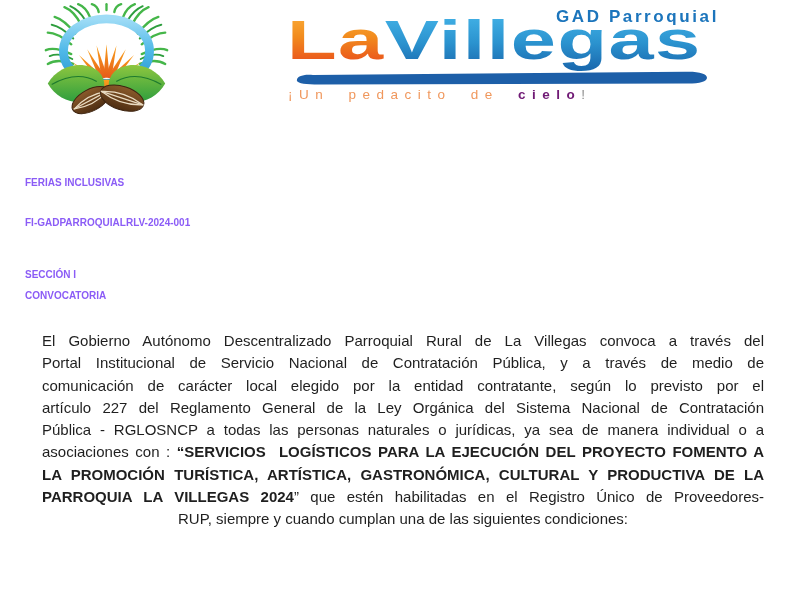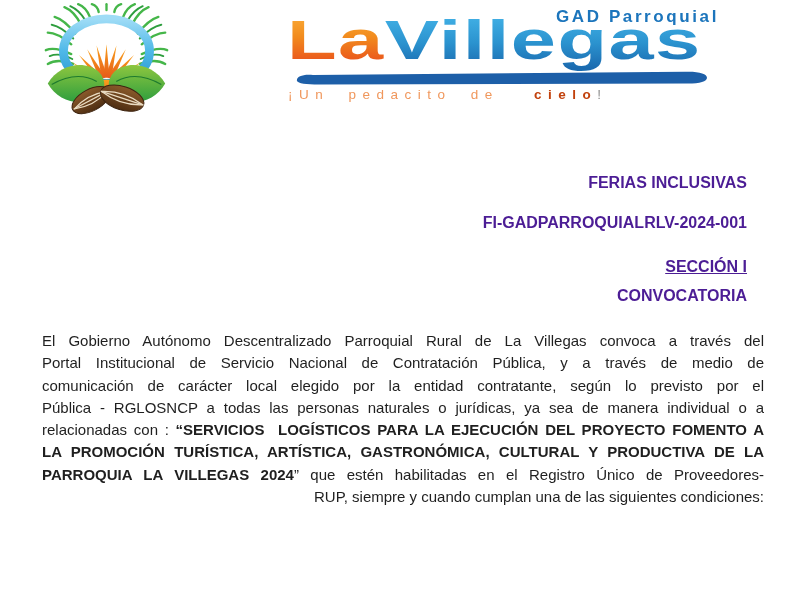--- a/index.html
+++ b/index.html
@@ -30,40 +30,40 @@
   .wm-rest {
     background:linear-gradient(180deg,#45b5e9 5%, #2b93cf 55%, #1b6bb0 95%);
     -webkit-background-clip:text; background-clip:text; color:transparent;
   }
   .swoosh { position:absolute; top:67px; left:6px; }
   .tagline {
     position:absolute; top:83px; left:1px;
     font-size:13.5px; letter-spacing:6.5px; word-spacing:9px;
     color:#f0975c; white-space:nowrap;
   }
-  .tag-bold { font-weight:bold; color:#c2410c;margin-left:16px; }
+  .tag-bold { font-weight:bold; color:#701a75; }
   .tag-excl { color:#8f8f8f; font-weight:normal; }
 
   
   .titles { position:absolute; left:25px; top:174px; width:722px; }
   .doc-title {
-    position:absolute; left:0; width:100%; text-align:right;
-    font-weight:bold; font-size:16px; line-height:18px; color:#4c1d95;
+    position:absolute; left:0; width:100%; text-align:left;
+    font-weight:bold; font-size:10px; line-height:18px; color:#8b5cf6;
   }
   .t1 { top:0; }
   .t2 { top:40px; }
-  .t3 { top:84px;text-decoration:underline; }
+  .t3 { top:92px; }
   .t4 { top:113px; }
 
   
   .body-par {
     position:absolute; left:42px; top:330px; width:722px;
     font-size:15px; color:#1f1f1f;
   }
-  .pline { line-height:22.3px; height:22.3px; overflow:hidden; text-align:right; }
+  .pline { line-height:22.3px; height:22.3px; overflow:hidden; text-align:center; }
   .pline.just { text-align:justify; text-align-last:justify; }
   .pline .b { font-weight:bold; }
 </style>
 </head>
 <body>
 
 <div class="page">
 
   <svg class="emblem" viewBox="0 0 140 114" aria-hidden="true">
     <defs>
@@ -167,20 +167,21 @@
     <div class="doc-title t1">FERIAS INCLUSIVAS</div>
     <div class="doc-title t2">FI-GADPARROQUIALRLV-2024-001</div>
     <div class="doc-title t3">SECCIÓN I</div>
     <div class="doc-title t4">CONVOCATORIA</div>
   </div>
 
   <div class="body-par" id="paragraph">
       <div class="pline just"><span>El Gobierno Autónomo Descentralizado Parroquial Rural de La Villegas convoca a través del</span></div>
       <div class="pline just"><span>Portal Institucional de Servicio Nacional de Contratación Pública, y a través de medio de</span></div>
       <div class="pline just"><span>comunicación de carácter local elegido por la entidad contratante, según lo previsto por el</span></div>
+      <div class="pline just"><span>artículo 227 del Reglamento General de la Ley Orgánica del Sistema Nacional de Contratación</span></div>
       <div class="pline just"><span>Pública - RGLOSNCP a todas las personas naturales o jurídicas, ya sea de manera individual o a</span></div>
-      <div class="pline just"><span>relacionadas con : </span><span class="b">“SERVICIOS&nbsp; LOGÍSTICOS PARA LA EJECUCIÓN DEL PROYECTO FOMENTO A</span></div>
+      <div class="pline just"><span>asociaciones con : </span><span class="b">“SERVICIOS&nbsp; LOGÍSTICOS PARA LA EJECUCIÓN DEL PROYECTO FOMENTO A</span></div>
       <div class="pline just"><span class="b">LA PROMOCIÓN TURÍSTICA, ARTÍSTICA, GASTRONÓMICA, CULTURAL Y PRODUCTIVA DE LA</span></div>
       <div class="pline just"><span class="b">PARROQUIA LA VILLEGAS 2024</span><span>” que estén habilitadas en el Registro Único de Proveedores-</span></div>
       <div class="pline"><span>RUP, siempre y cuando cumplan una de las siguientes condiciones:</span></div>
     </div>
 
 </div>
 
 </body></html>

